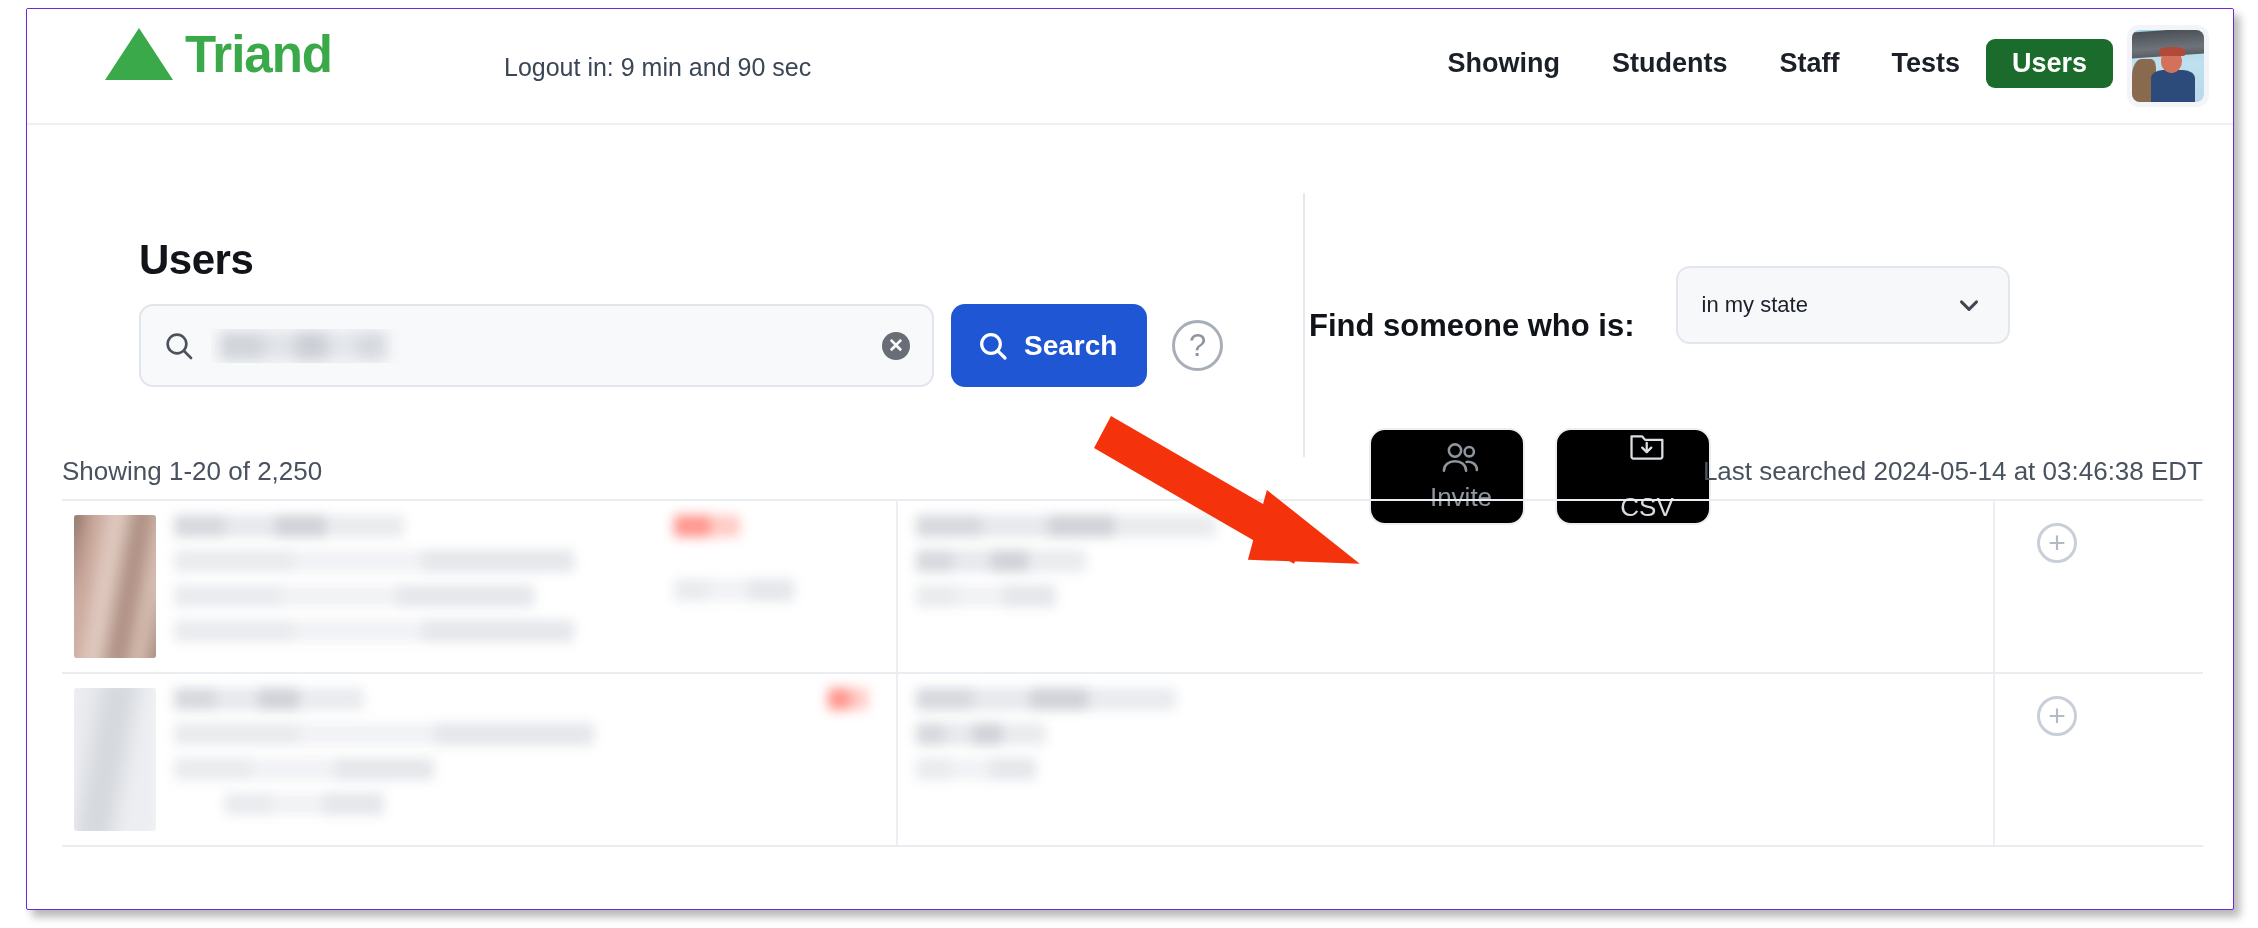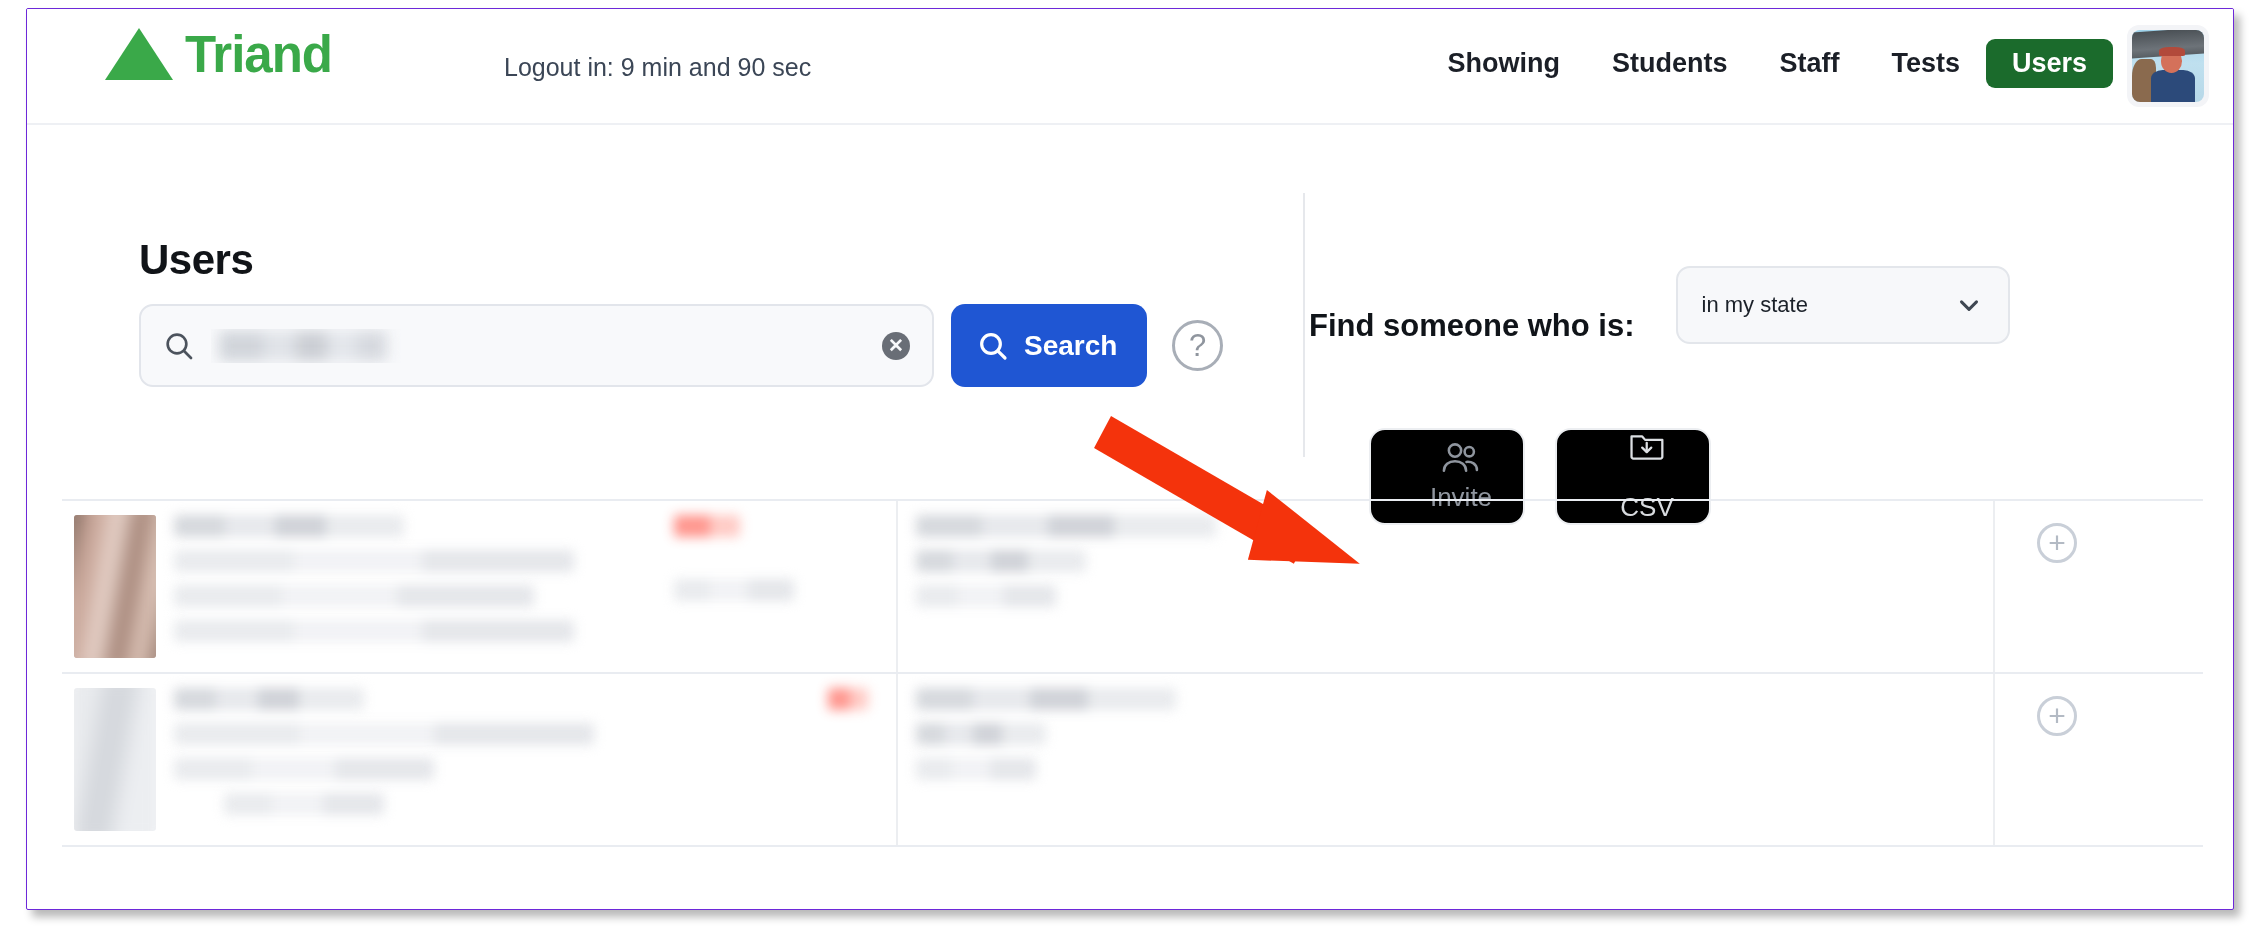--- a/index.html
+++ b/index.html
@@ -494,20 +494,24 @@
       <div class="action-btn disabled">
         <svg width="42" height="34" viewBox="0 0 28 24" fill="none">
           <path d="M2.4 20V4.8h8l2.2 2.6h12.9V20a1.4 1.4 0 0 1-1.4 1.4H3.8A1.4 1.4 0 0 1 2.4 20z" stroke="#dcdfe3" stroke-width="1.7" stroke-linejoin="round"></path>
           <line x1="13.8" y1="9.6" x2="13.8" y2="16.4" stroke="#dcdfe3" stroke-width="1.7" stroke-linecap="round"></line>
           <polyline points="10.4,13.2 13.8,16.6 17.2,13.2" stroke="#dcdfe3" stroke-width="1.7" stroke-linecap="round" stroke-linejoin="round"></polyline>
         </svg>
         <span class="action-label">CSV</span>
       </div>
     </div>
 
+    <div id="results-meta">
+      <span>Showing 1-20 of 2,250</span>
+      <span>Last searched 2024-05-14 at 03:46:38 EDT</span>
+    </div>
 
     <div id="results-list">
 
       <div class="result-row">
         <div class="rr-photo">
             <div class="p-blur"></div>
           </div>
         <div class="rr-col c1">
           <div class="blurline" style="width:230px"></div>
           <div class="blurline light" style="width:400px"></div>

